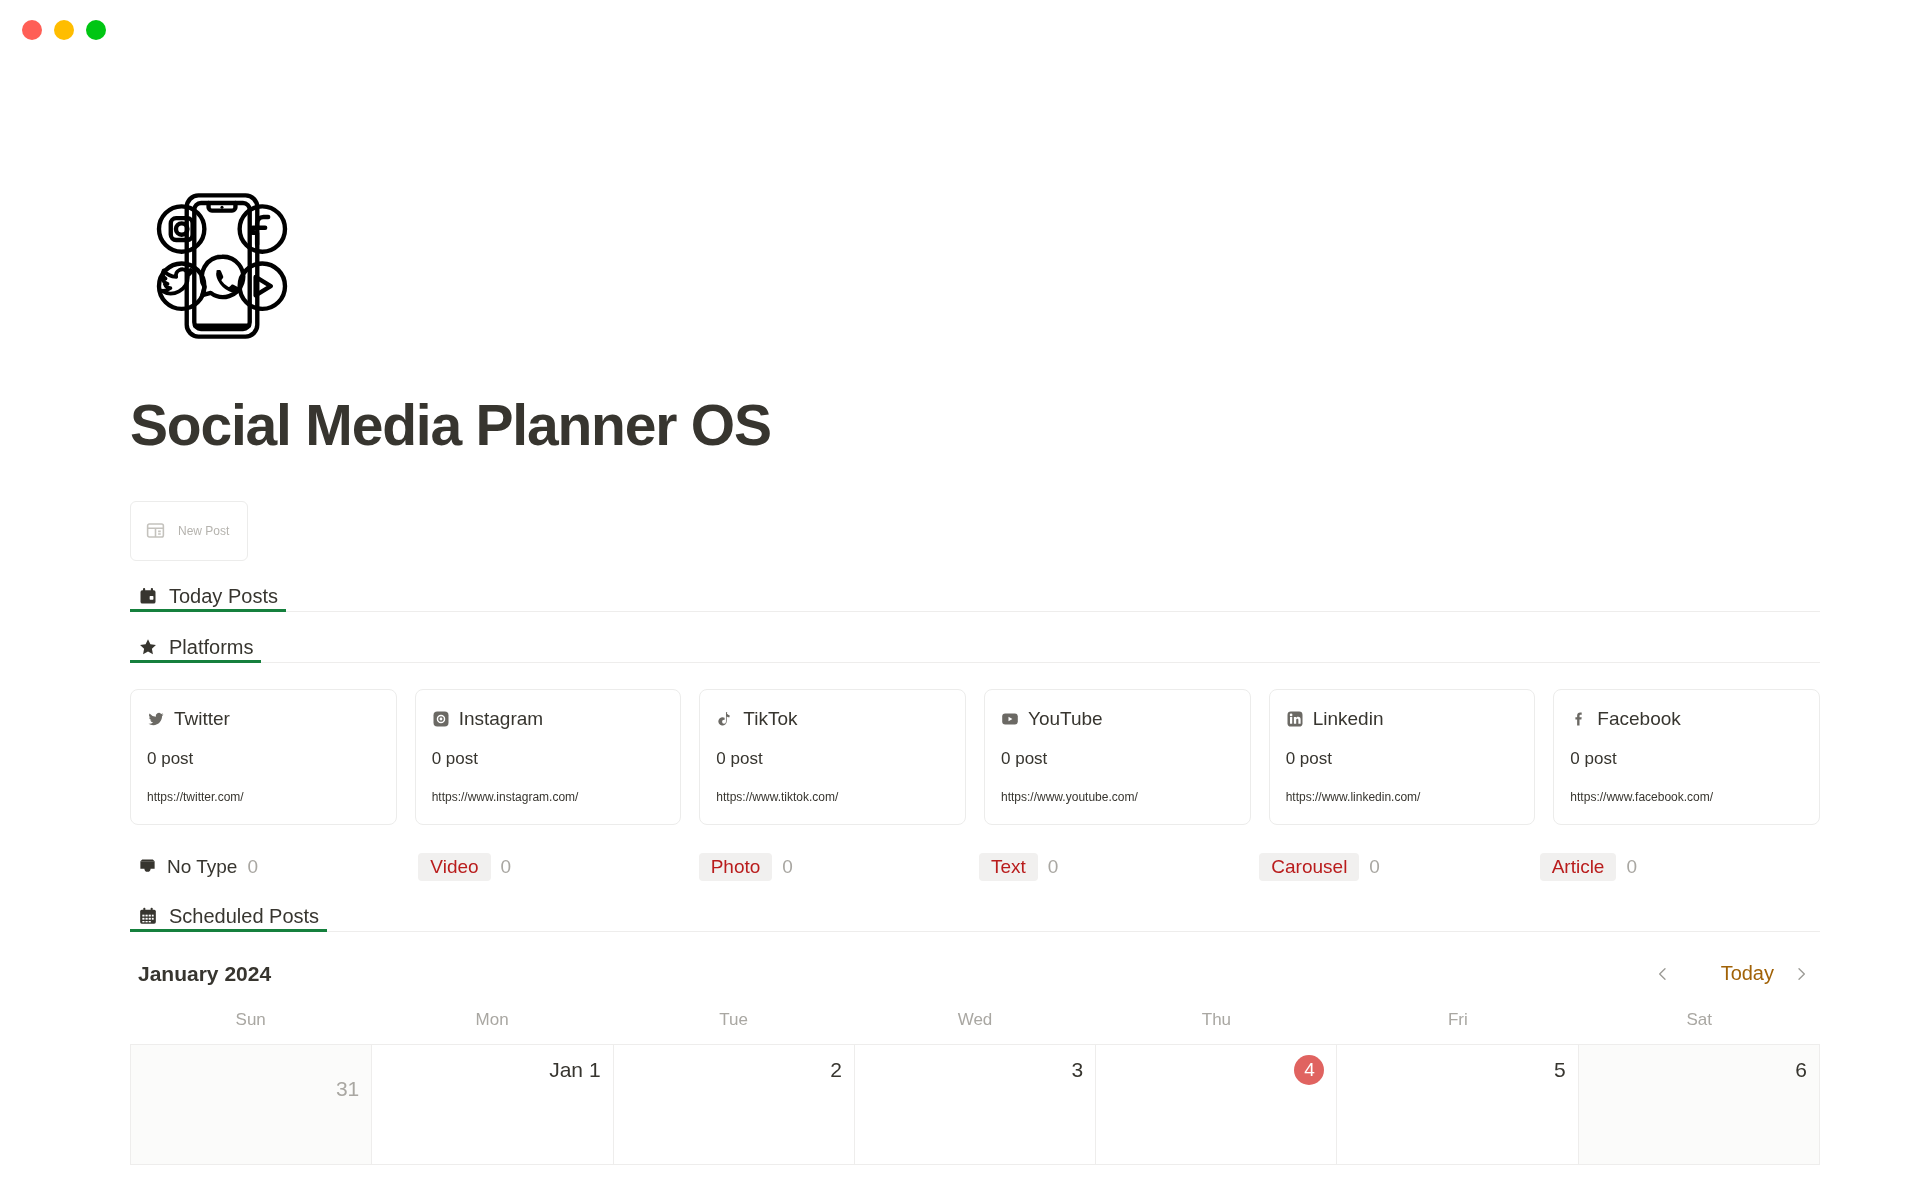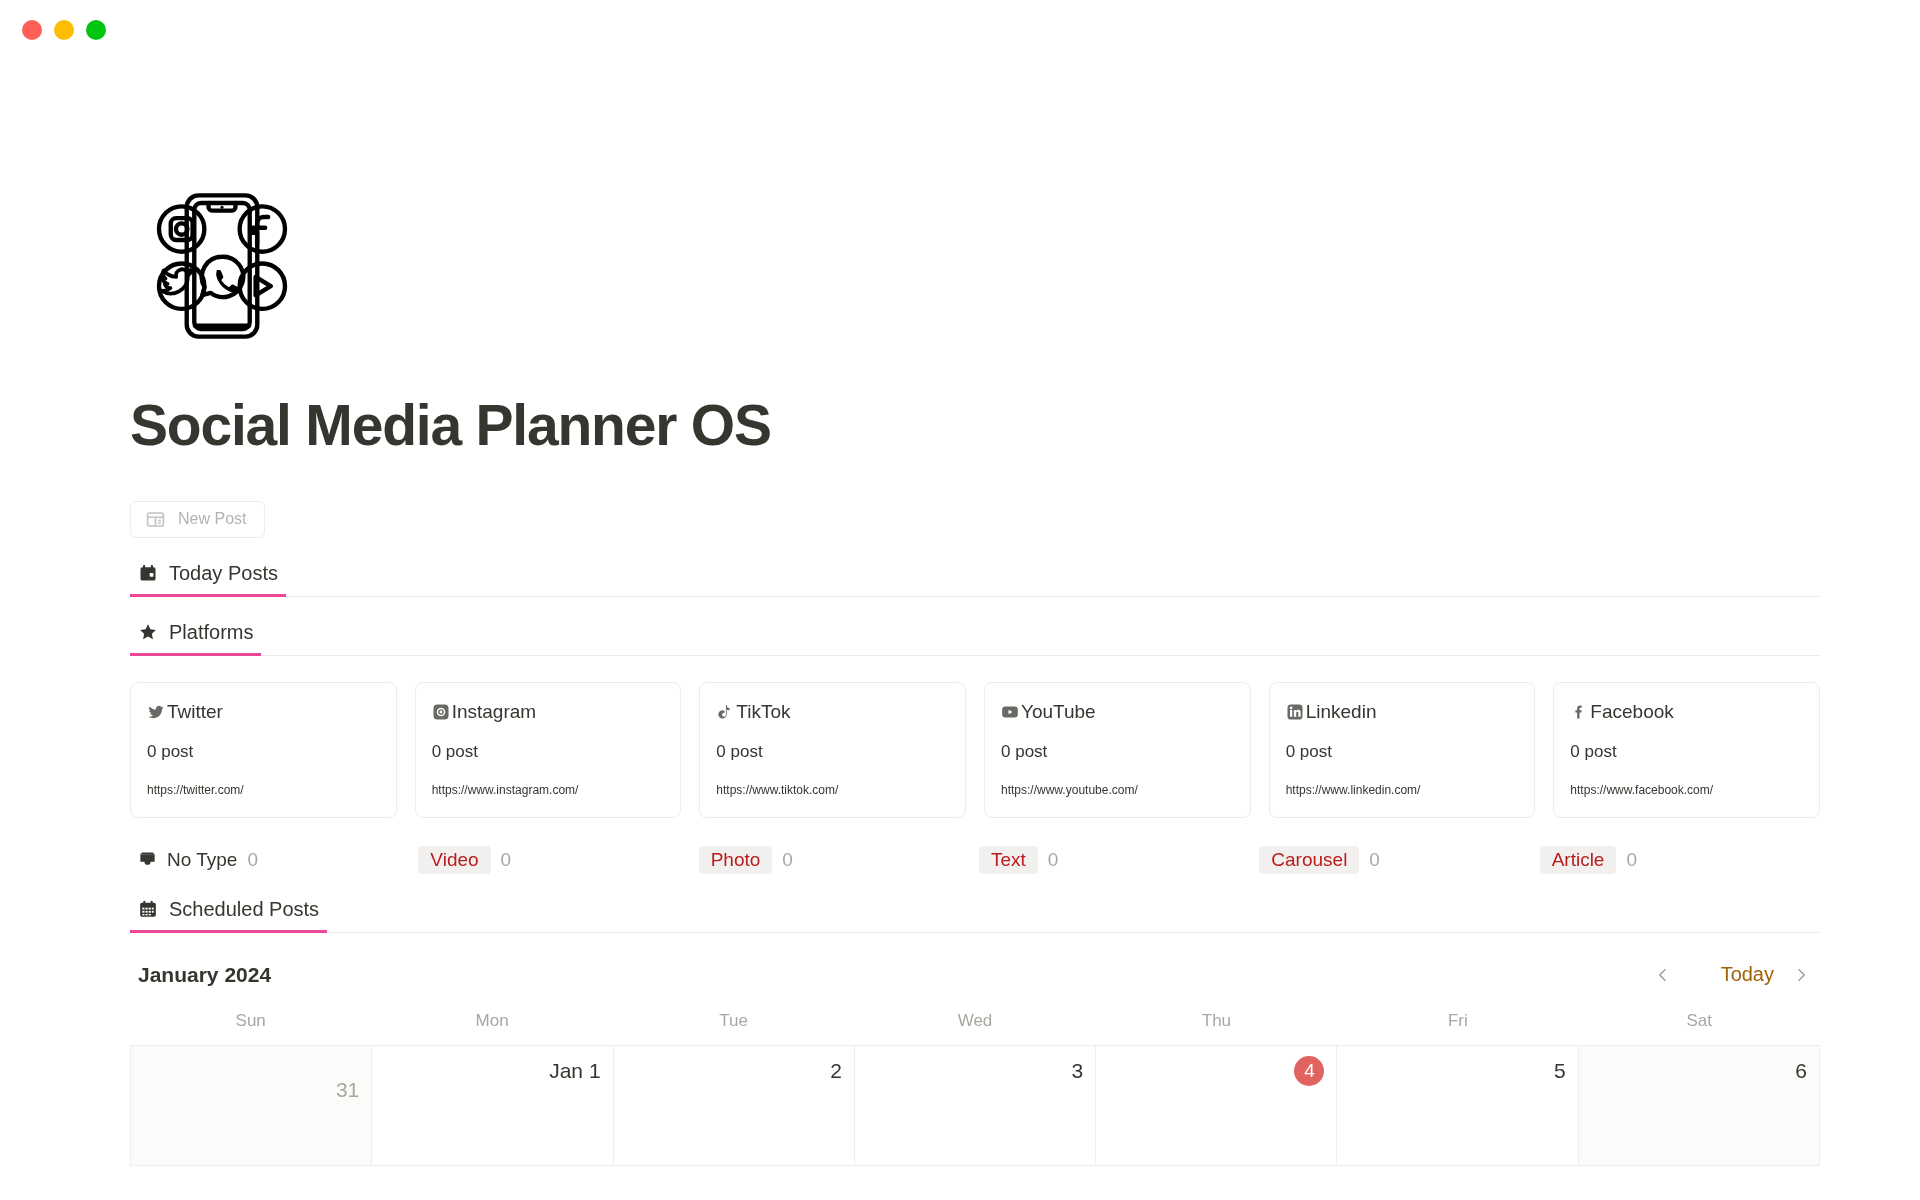--- a/index.html
+++ b/index.html
@@ -51,42 +51,42 @@
     margin-top: 44px;
     line-height: 1.1;
   }
 
   
   .btn-row { margin-top: 44px; }
   .new-post-btn {
     display: inline-flex;
     align-items: center;
     gap: 12px;
-    height: 37px;
+    height: 60px;
     padding: 0 18px 0 14px;
     border: 1px solid #ececeb;
     border-radius: 6px;
     background: #fff;
     color: #b5b3ae;
-    font-size: 16px;
+    font-size: 12px;
     font-family: "Liberation Sans", sans-serif;
     cursor: pointer;
   }
   .new-post-btn svg { width: 21px; height: 21px; display: block; }
 
   
   .section {
     margin-top: 24px;
   }
   .section-head {
     display: inline-flex;
     align-items: center;
     gap: 11px;
-    padding: 0 8px 9px 8px;
-    border-bottom: 3px solid #ec4899;
+    padding: 0 8px 1px 8px;
+    border-bottom: 3px solid #15803d;
     color: #37352f;
     font-size: 20px;
     font-weight: 400;
     position: relative;
     cursor: pointer;
   }
   .section-head svg { width: 20px; height: 20px; display: block; flex: none; }
   .section-rule {
     height: 1px;
     background: #eeedec;
@@ -106,21 +106,21 @@
     min-width: 0;
     border: 1px solid #ececeb;
     border-radius: 8px;
     padding: 18px 16px 20px 16px;
     background: #fff;
     cursor: pointer;
   }
   .card-title {
     display: flex;
     align-items: center;
-    gap: 2px;
+    gap: 9px;
     font-size: 19px;
     color: #37352f;
     white-space: nowrap;
   }
   .card-title svg { width: 18px; height: 18px; display: block; flex: none; }
   .card-posts {
     margin-top: 19px;
     font-size: 17px;
     color: #37352f;
   }

